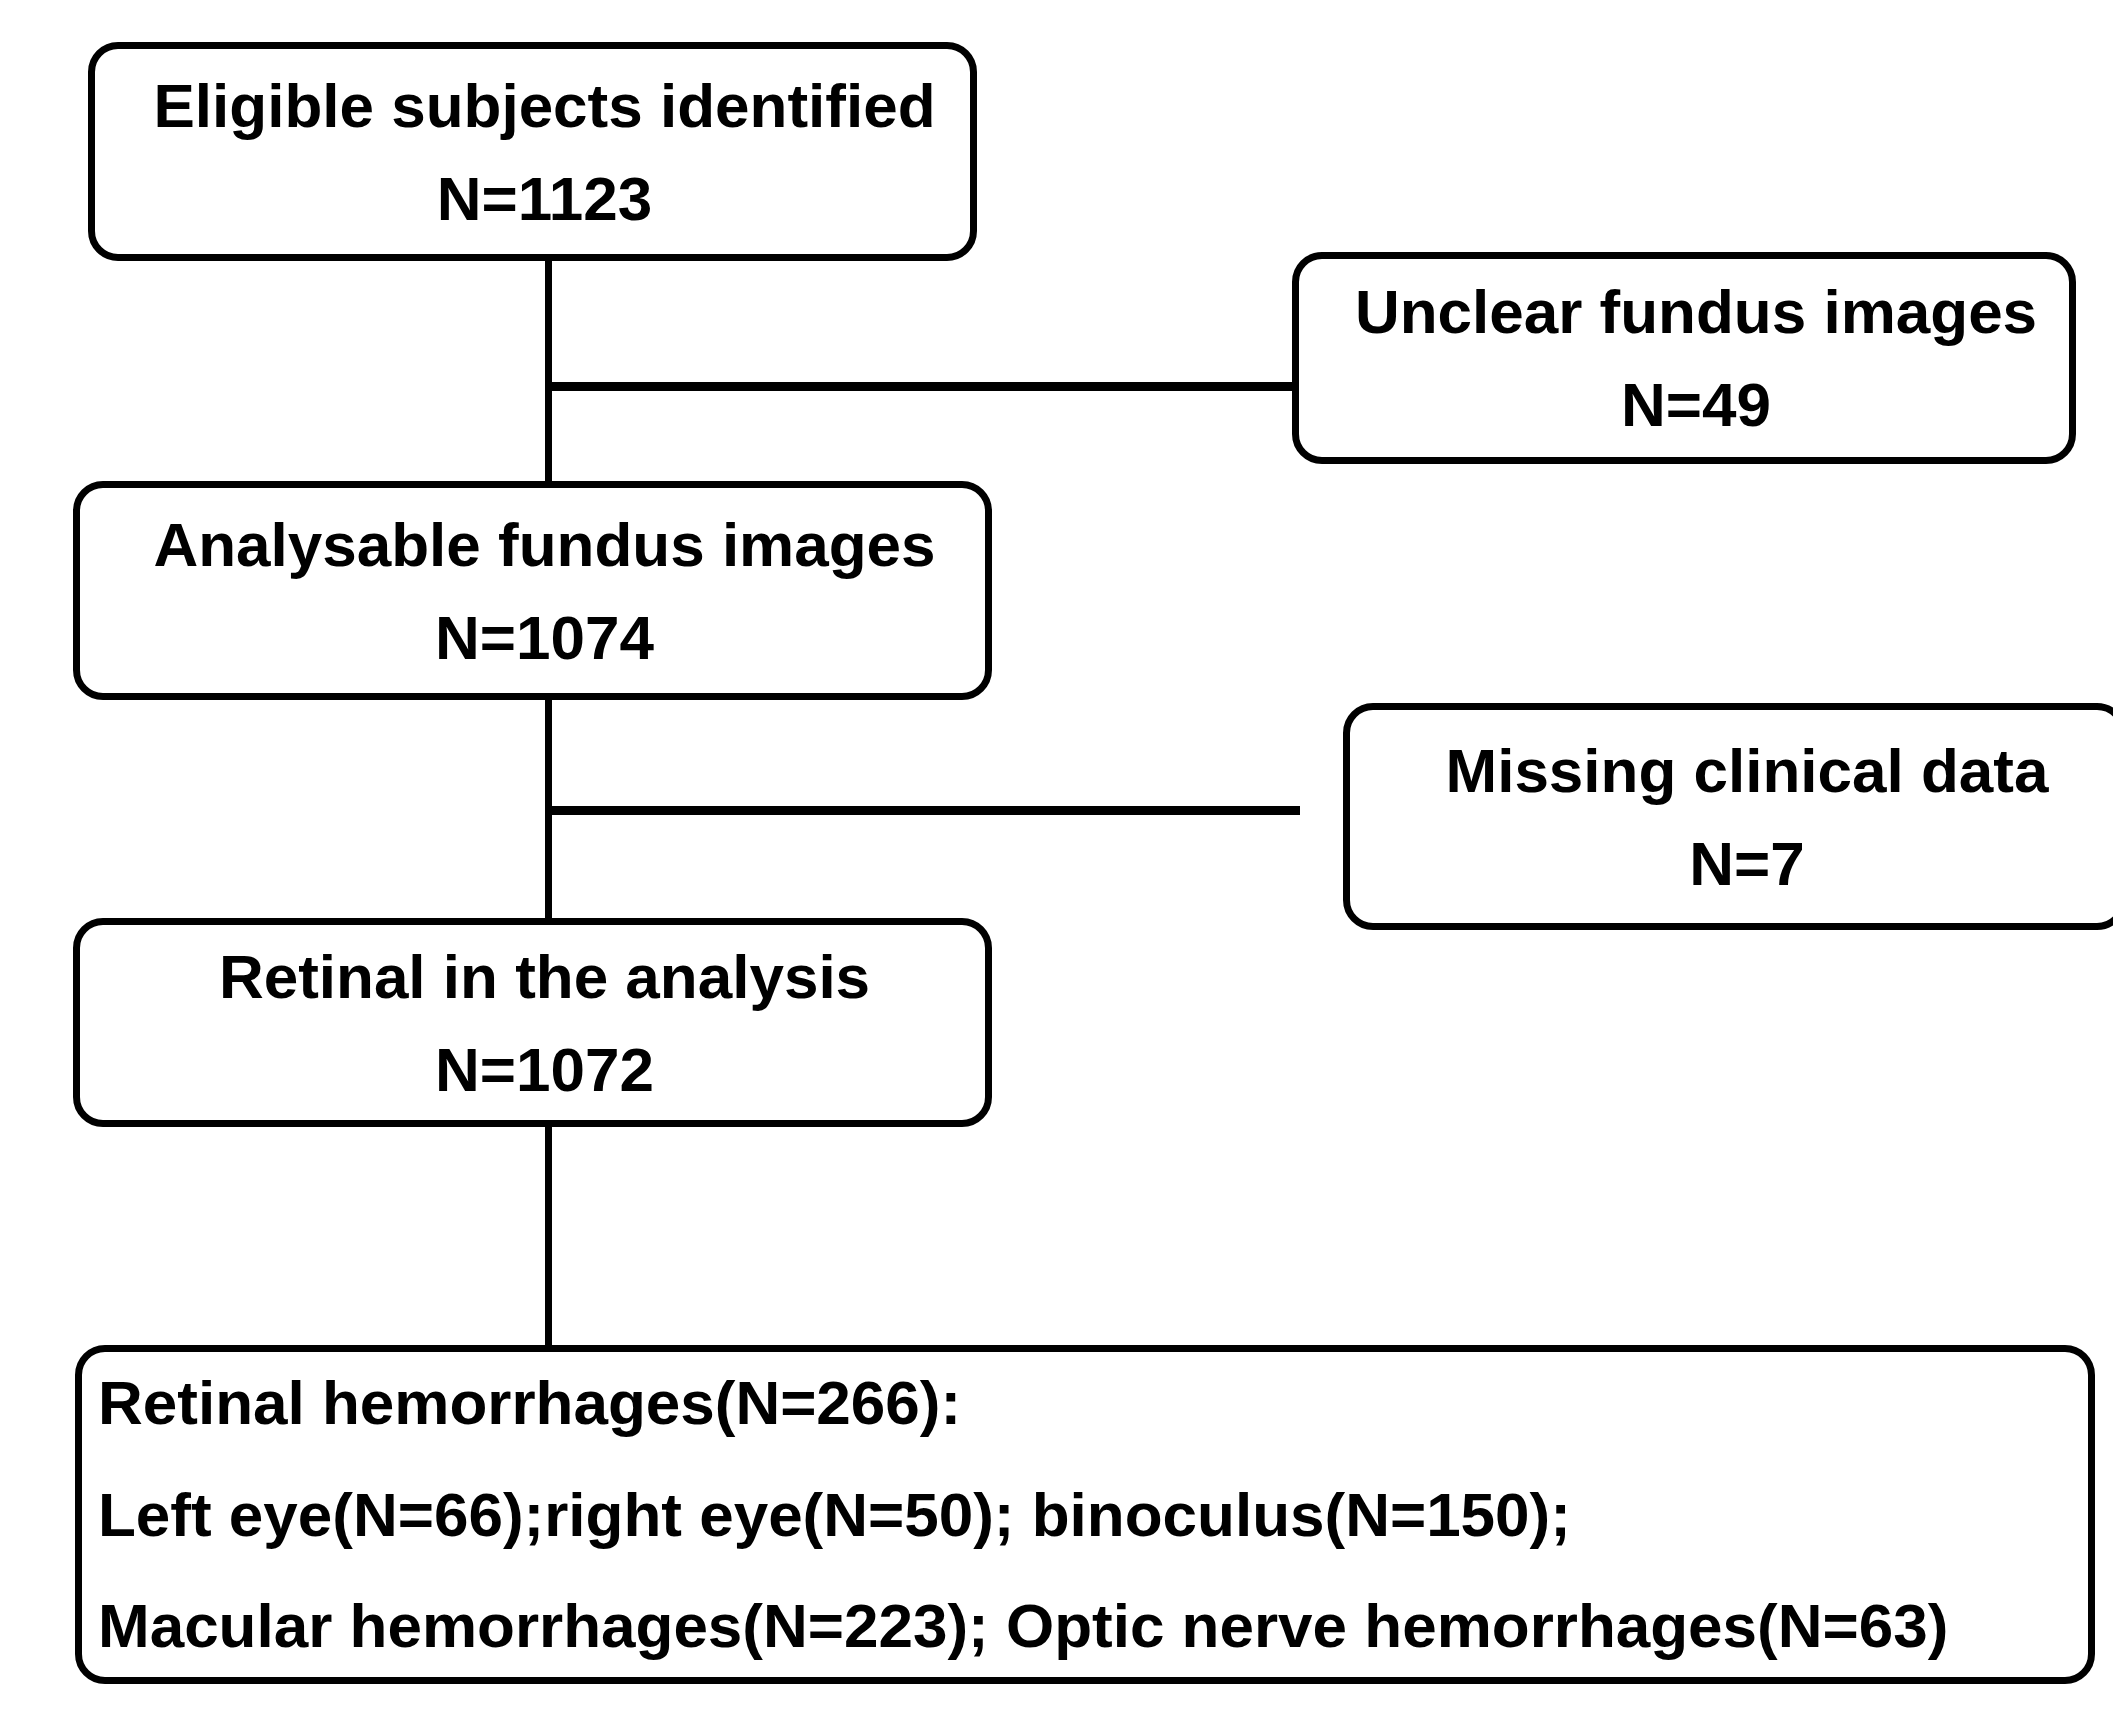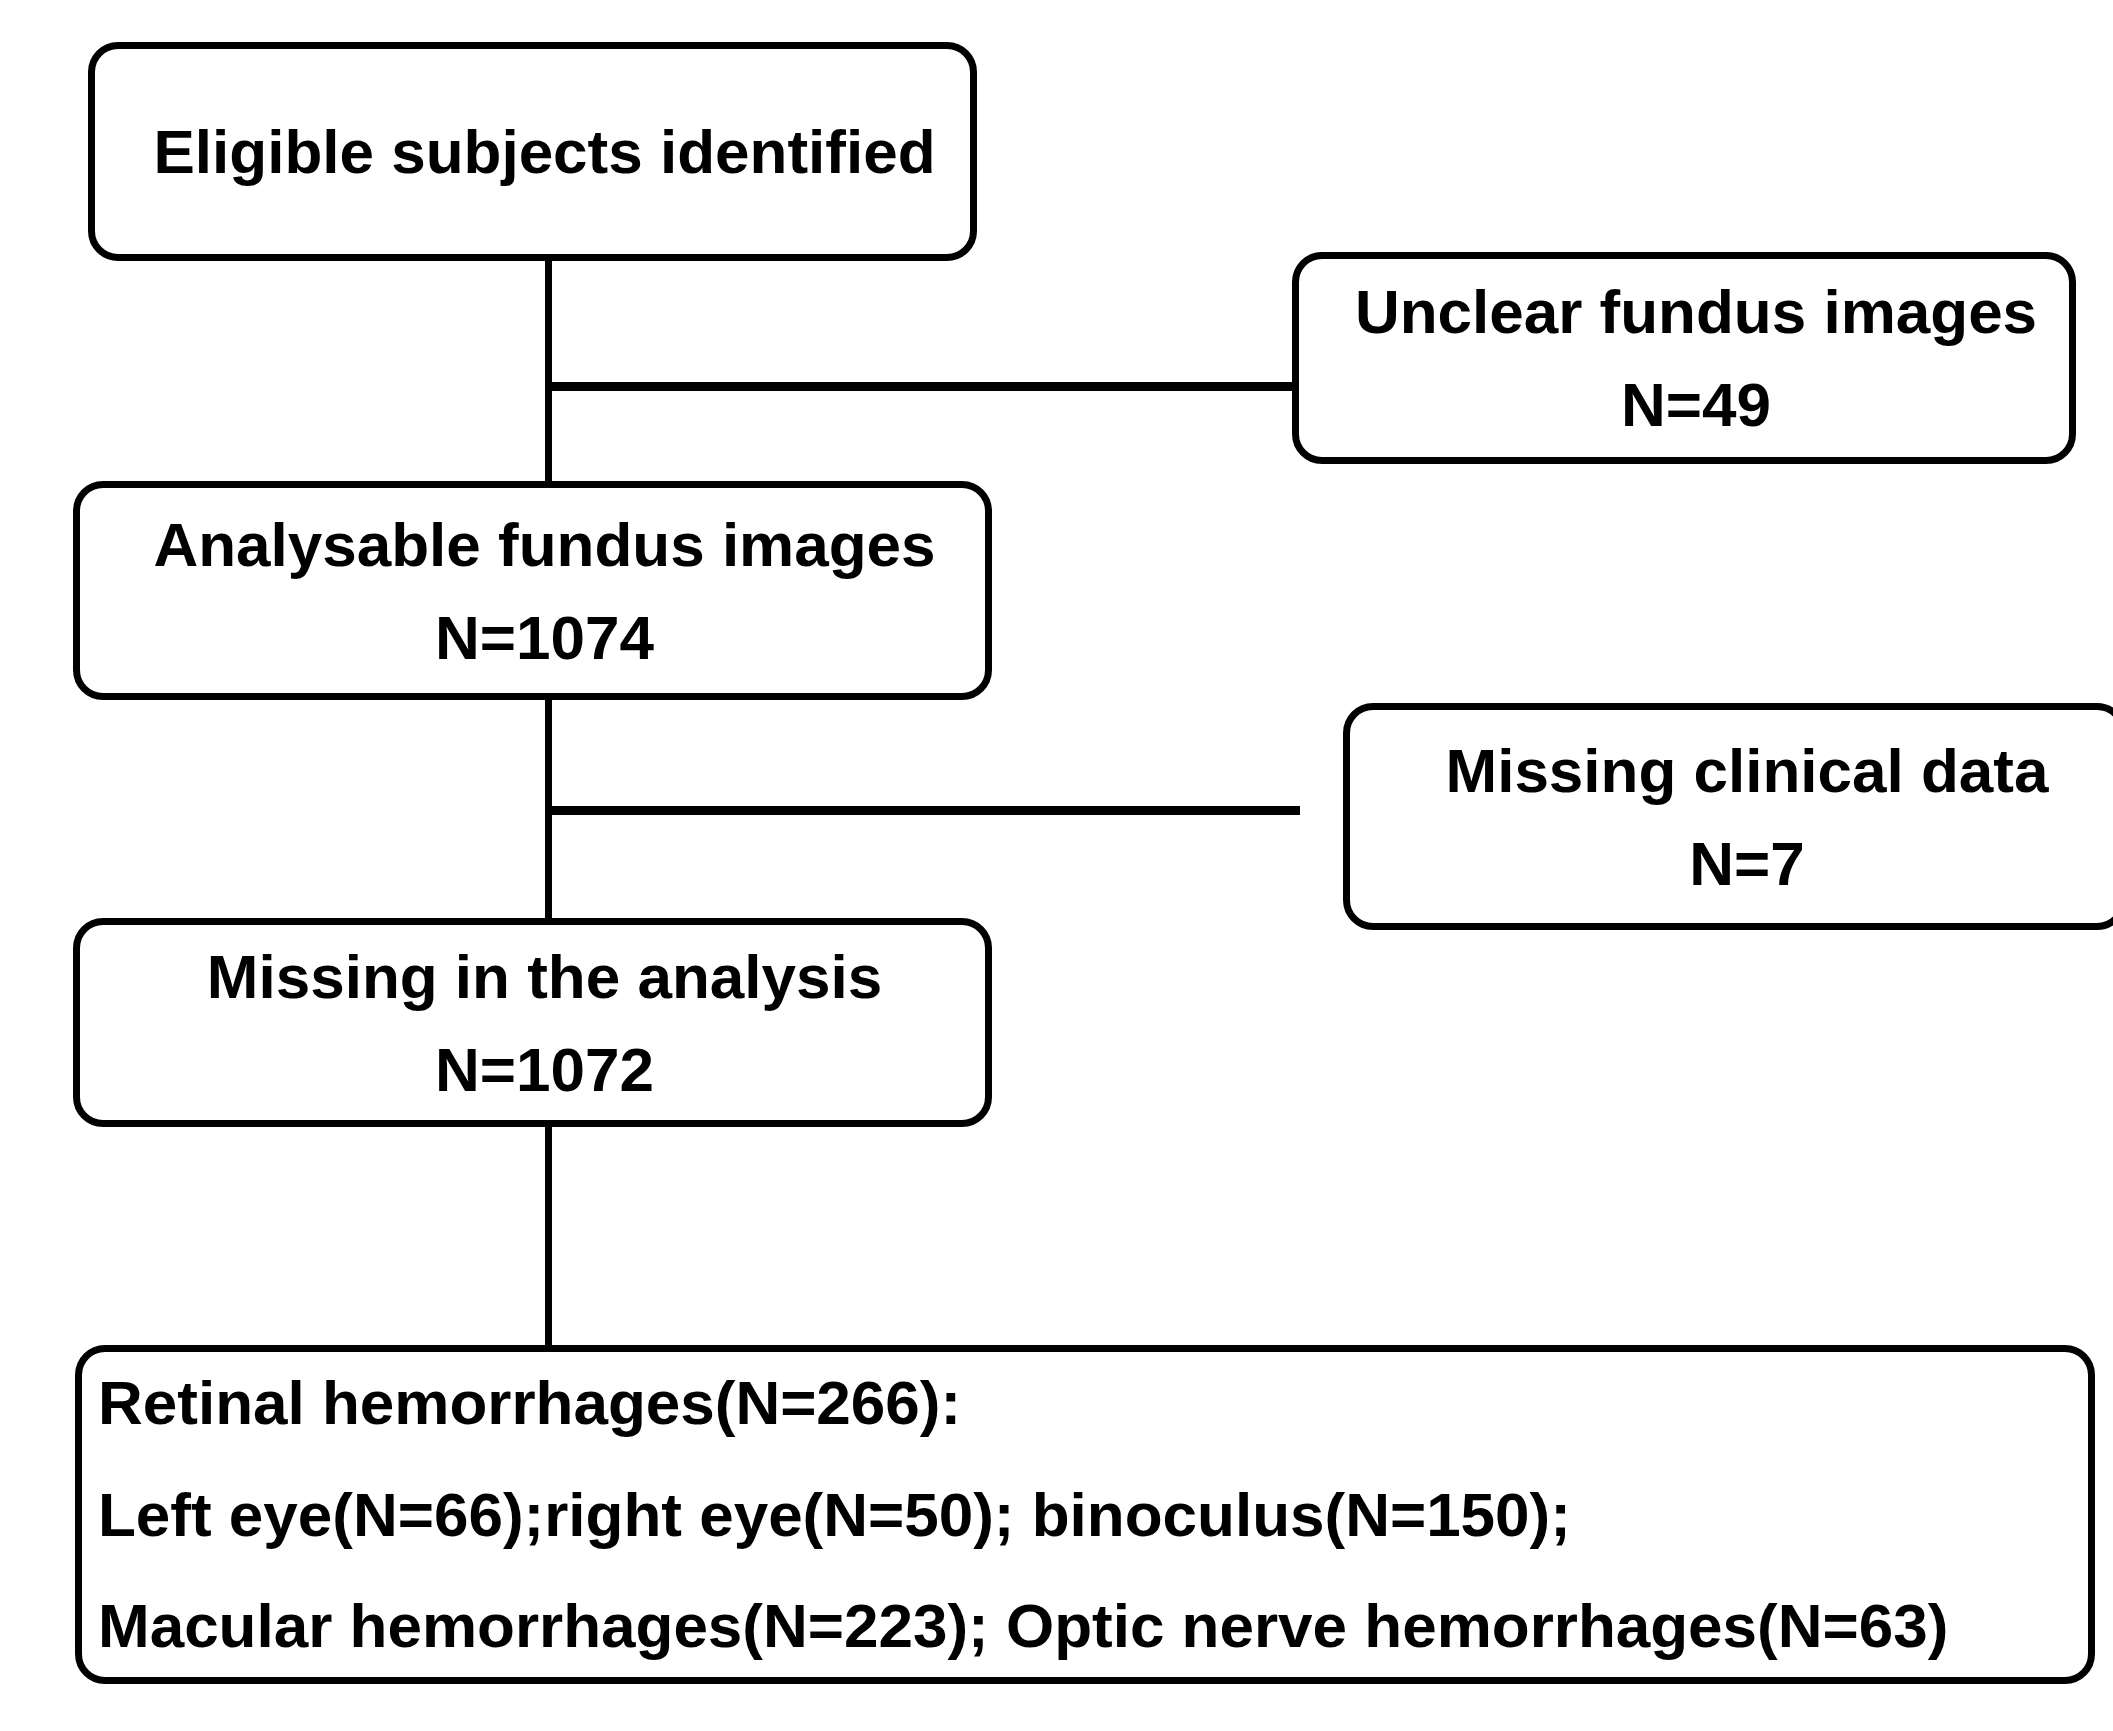--- a/index.html
+++ b/index.html
@@ -66,39 +66,40 @@
 <div id="figure">
 
   <div class="connector" id="conn-v1"></div>
   <div class="connector" id="conn-h1"></div>
   <div class="connector" id="conn-v2"></div>
   <div class="connector" id="conn-h2"></div>
   <div class="connector" id="conn-v3"></div>
 
   <div class="node" id="node-eligible">
     <div class="line">Eligible subjects identified</div>
+    <div class="line">N=1123</div>
   </div>
 
   <div class="node" id="node-unclear">
     <div class="line">Unclear fundus images</div>
     <div class="line">N=49</div>
   </div>
 
   <div class="node" id="node-analysable">
     <div class="line">Analysable fundus images</div>
     <div class="line">N=1074</div>
   </div>
 
   <div class="node" id="node-missing">
     <div class="line">Missing clinical data</div>
     <div class="line">N=7</div>
   </div>
 
   <div class="node" id="node-included">
-    <div class="line">Missing in the analysis</div>
+    <div class="line">Retinal in the analysis</div>
     <div class="line">N=1072</div>
   </div>
 
   <div class="node outcome" id="node-outcome">
     <div class="line">Retinal hemorrhages(N=266):</div>
     <div class="line">Left eye(N=66);right eye(N=50); binoculus(N=150);</div>
     <div class="line">Macular hemorrhages(N=223); Optic nerve hemorrhages(N=63)</div>
   </div>
 
 </div>

